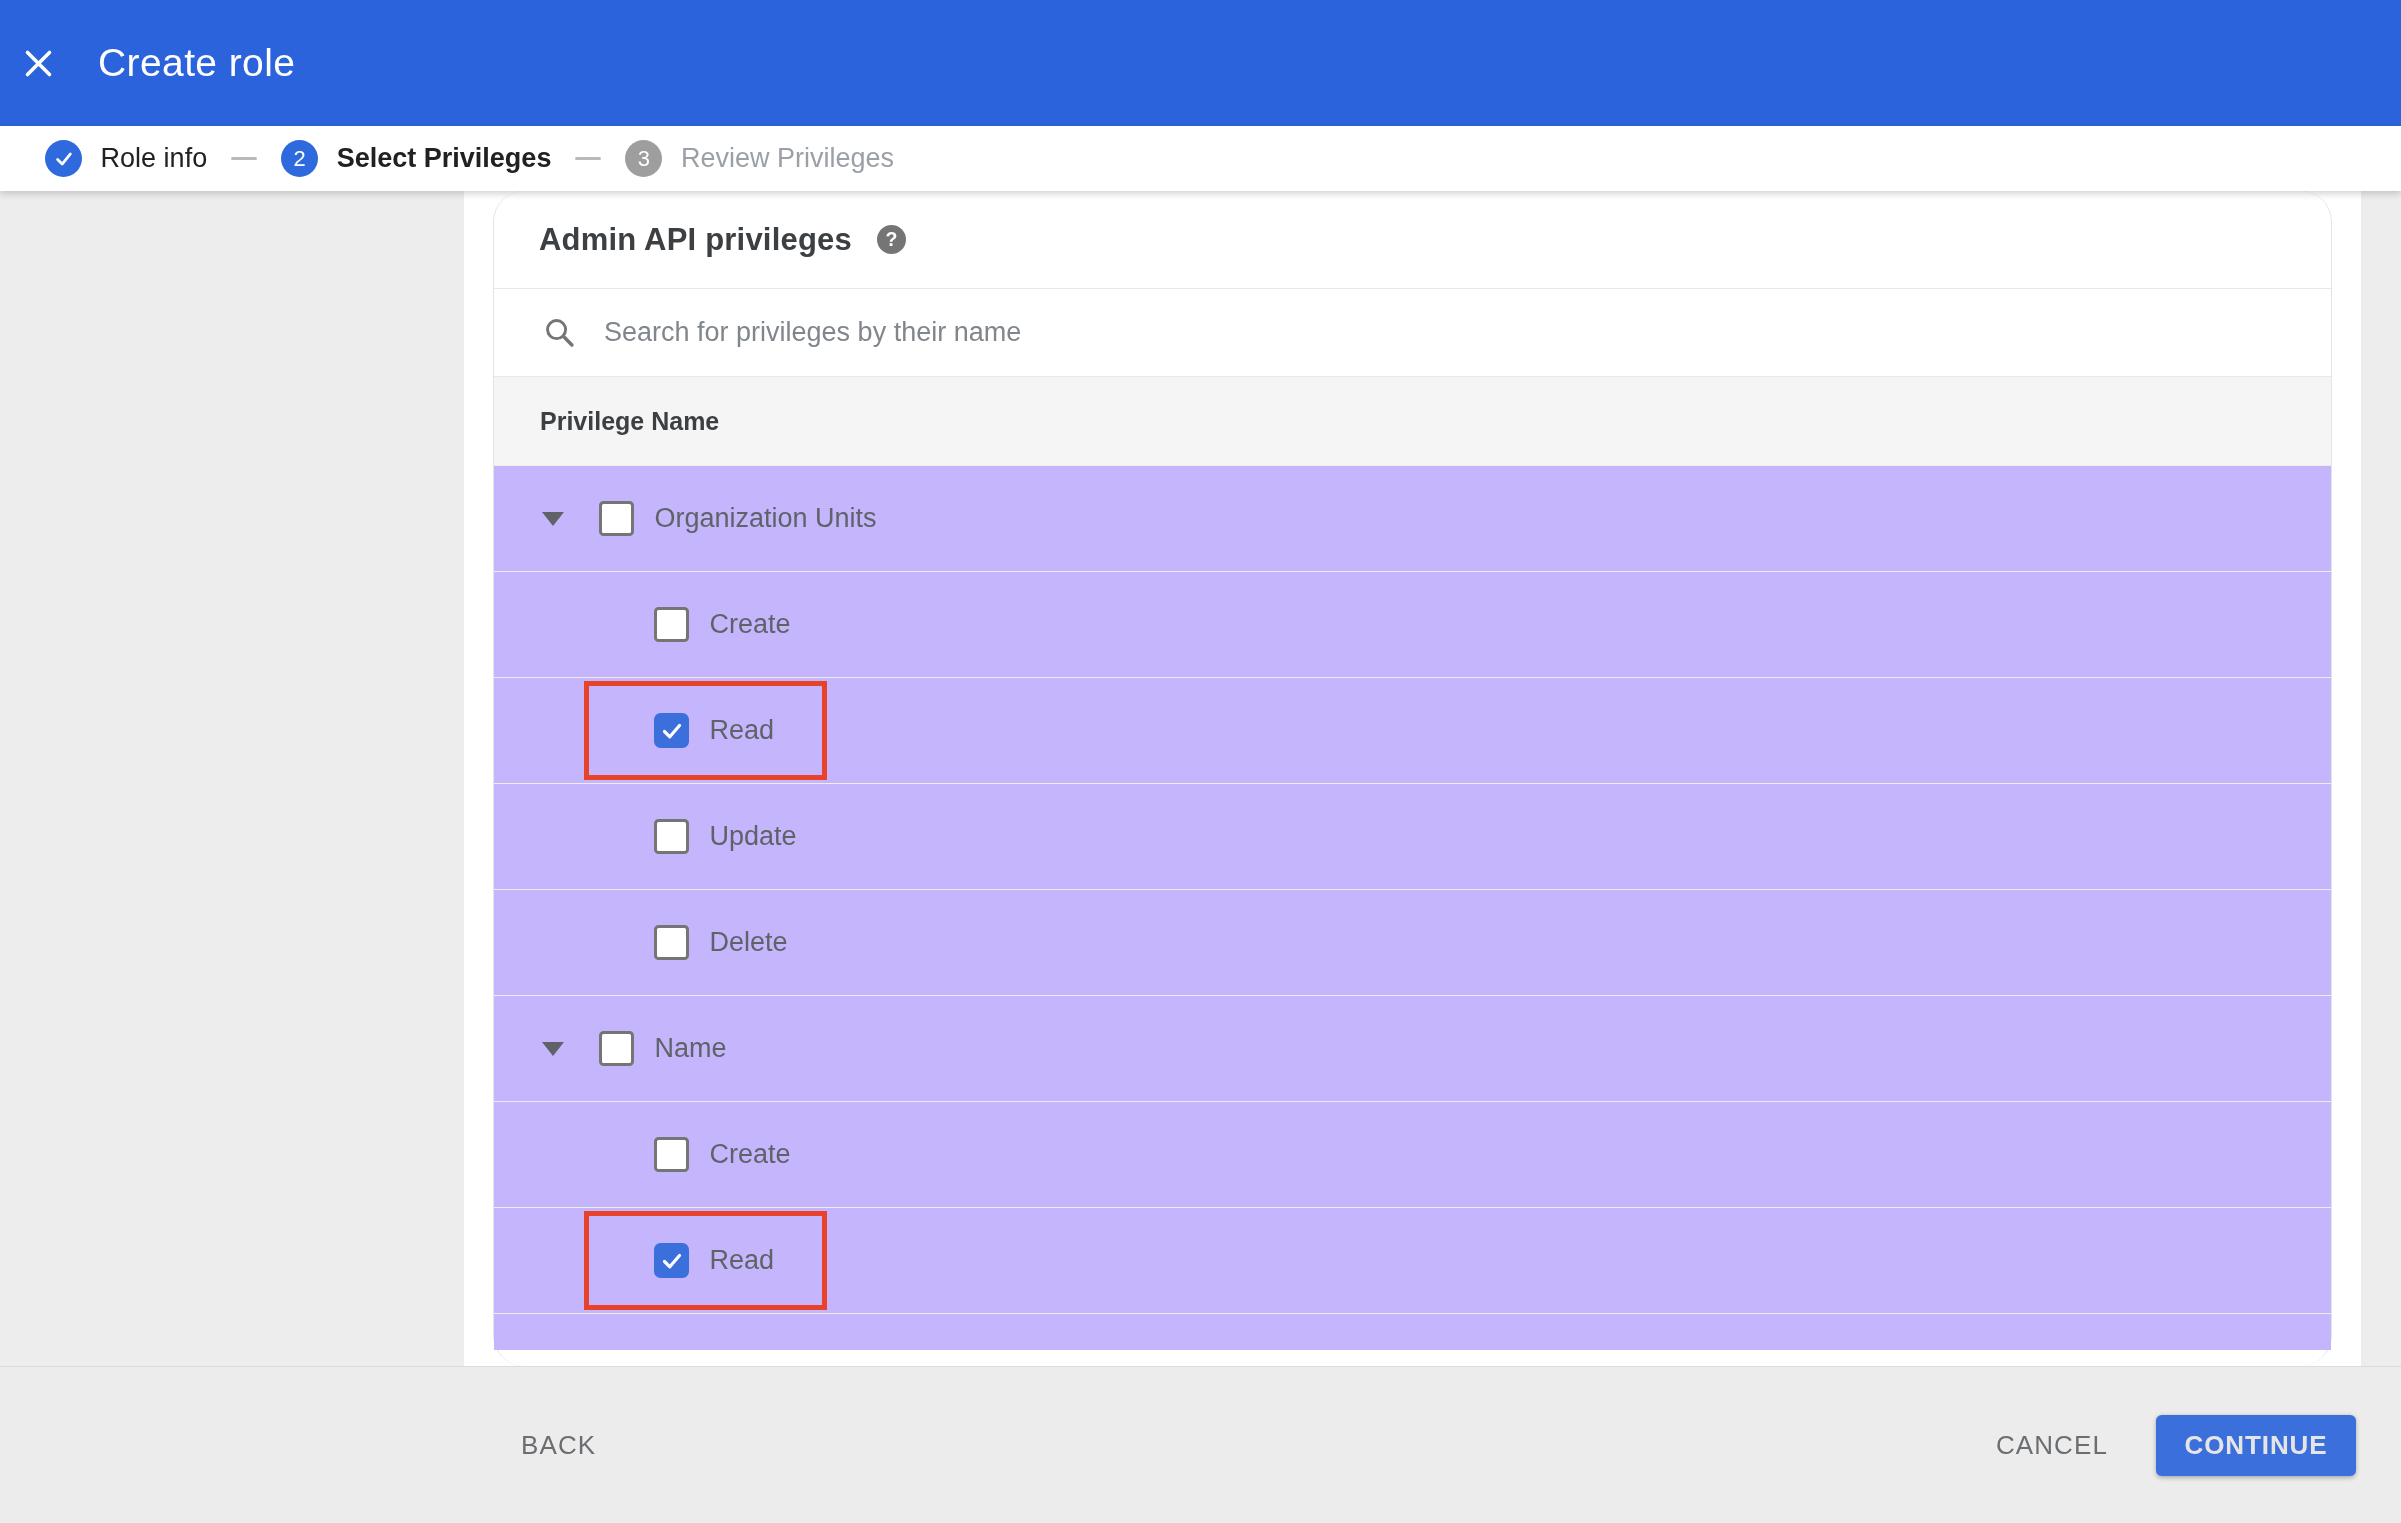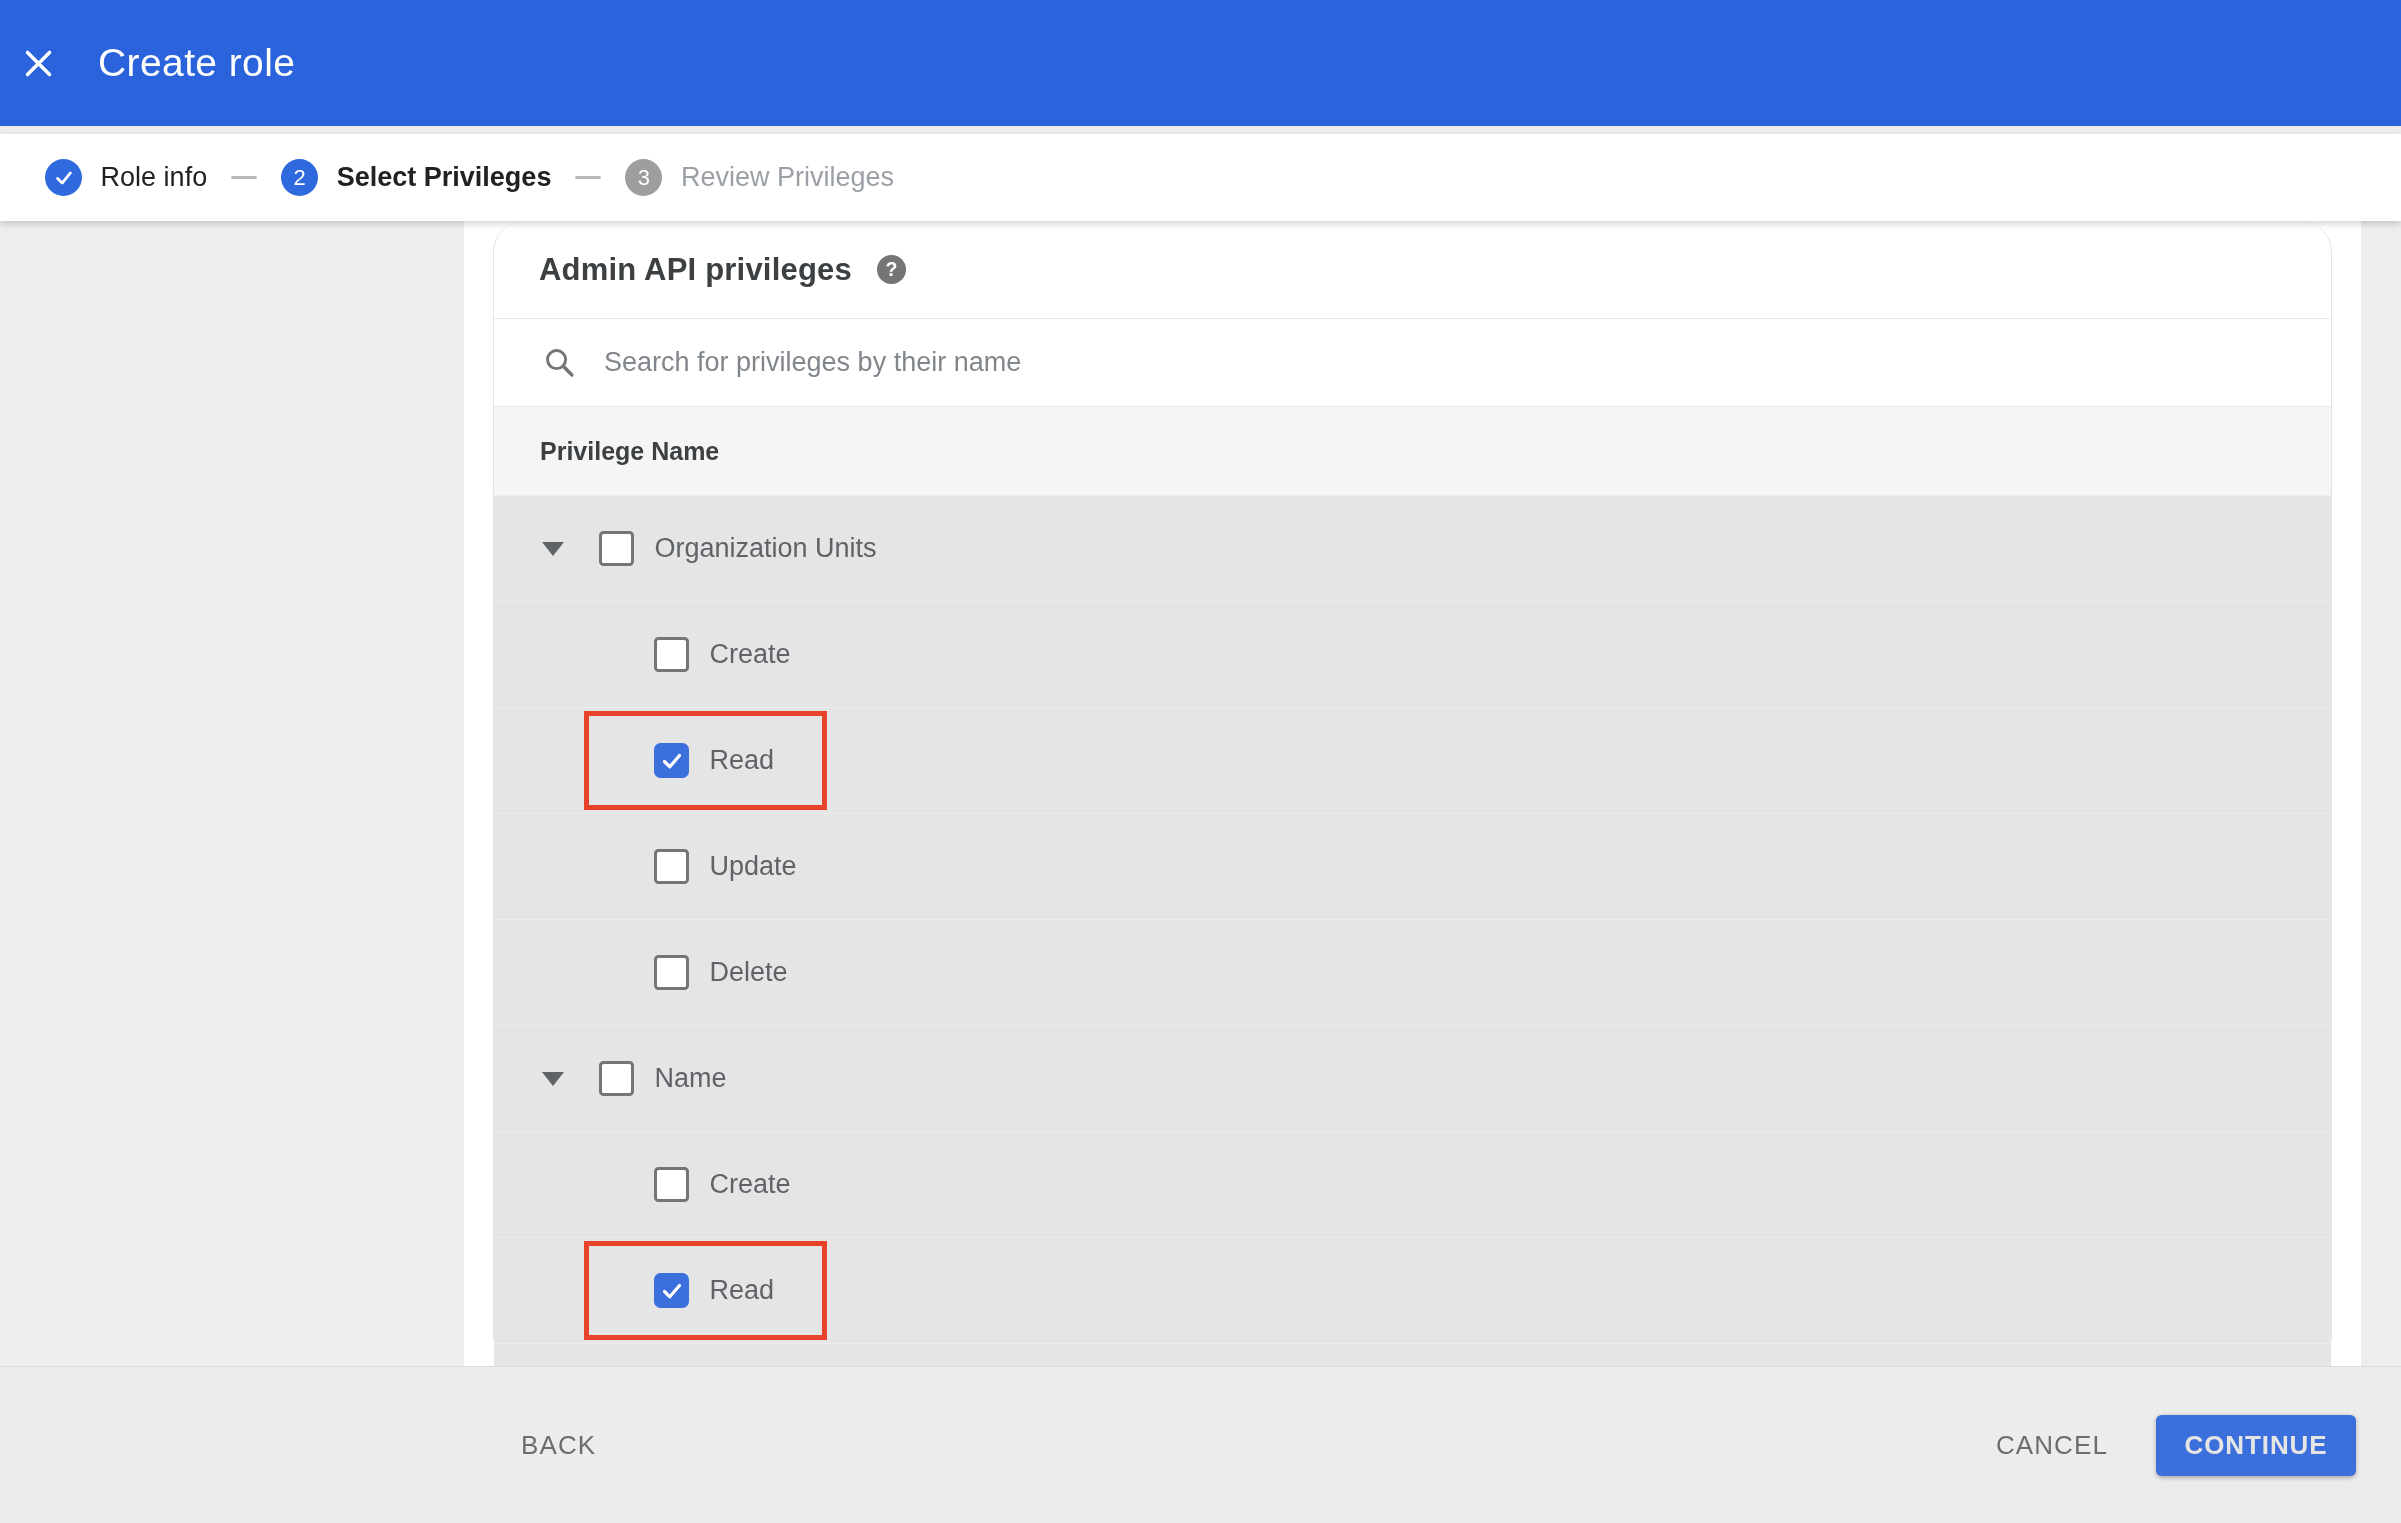--- a/index.html
+++ b/index.html
@@ -20,24 +20,24 @@
   .close-btn {
     width:41px; height:41px; background:none; border:0; padding:0;
     display:flex; align-items:center; justify-content:center; cursor:pointer;
   }
   .appbar h1 {
     margin:0 0 0 39px; color:#FFFFFF; font-size:39px; font-weight:400; letter-spacing:0.4px;
   }
 
   
   .stepper {
-    flex:none; height:87px; background:#FFFFFF;
+    flex:none; height:65px; background:#FFFFFF;
     display:flex; align-items:center; padding:3px 45px;
     box-shadow:0 2.8px 6.5px rgba(0,0,0,.17);
-    position:relative; z-index:3;margin-top:8px;
+    position:relative; z-index:3;
   }
   .step { display:flex; align-items:center; }
   .step-circle {
     width:37px; height:37px; border-radius:50%;
     display:flex; align-items:center; justify-content:center;
     color:#fff; font-size:22px; flex:none;
   }
   .step-circle.blue { background:#2E69DE; }
   .step-circle.gray { background:#9E9E9E; }
   .step-label { margin-left:18.6px; font-size:27px; color:#212121; }
@@ -74,21 +74,21 @@
     font-size:27px; color:#3C4043; font-family:inherit; background:transparent;
   }
   .search-row input::placeholder { color:#80868B; }
   .thead {
     height:89px; background:#F5F5F5; border-top:1.9px solid #E8E8E8;
     display:flex; align-items:center; padding-left:46px;
     font-size:25px; font-weight:bold; color:#3C4043;
   }
   .row {
     height:106px; border-top:1.9px solid #ECECEC;
-    display:flex; align-items:center; position:relative; background:#e5e5e5;
+    display:flex; align-items:center; position:relative; background:#c4b5fd;
   }
   .row.parent { padding-left:48px; }
   .row.child  { padding-left:160px; }
   .row.partial { height:37px; }
   .expander {
     width:0; height:0; border-left:11px solid transparent; border-right:11px solid transparent;
     border-top:14px solid #5F6368; margin-right:35px; cursor:pointer; flex:none;
   }
   .cb {
     width:35px; height:35px; border:3.7px solid #757575; border-radius:4.6px;

